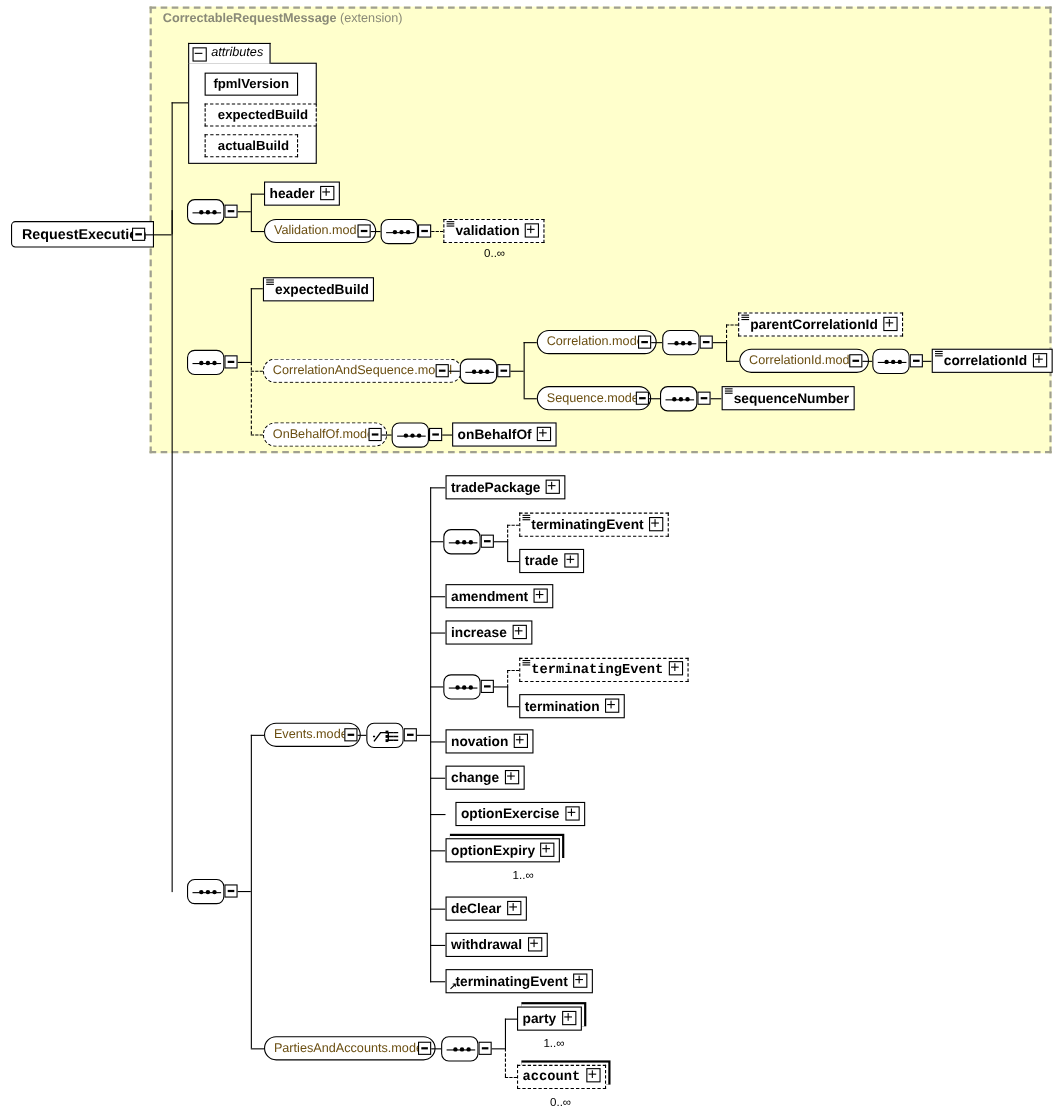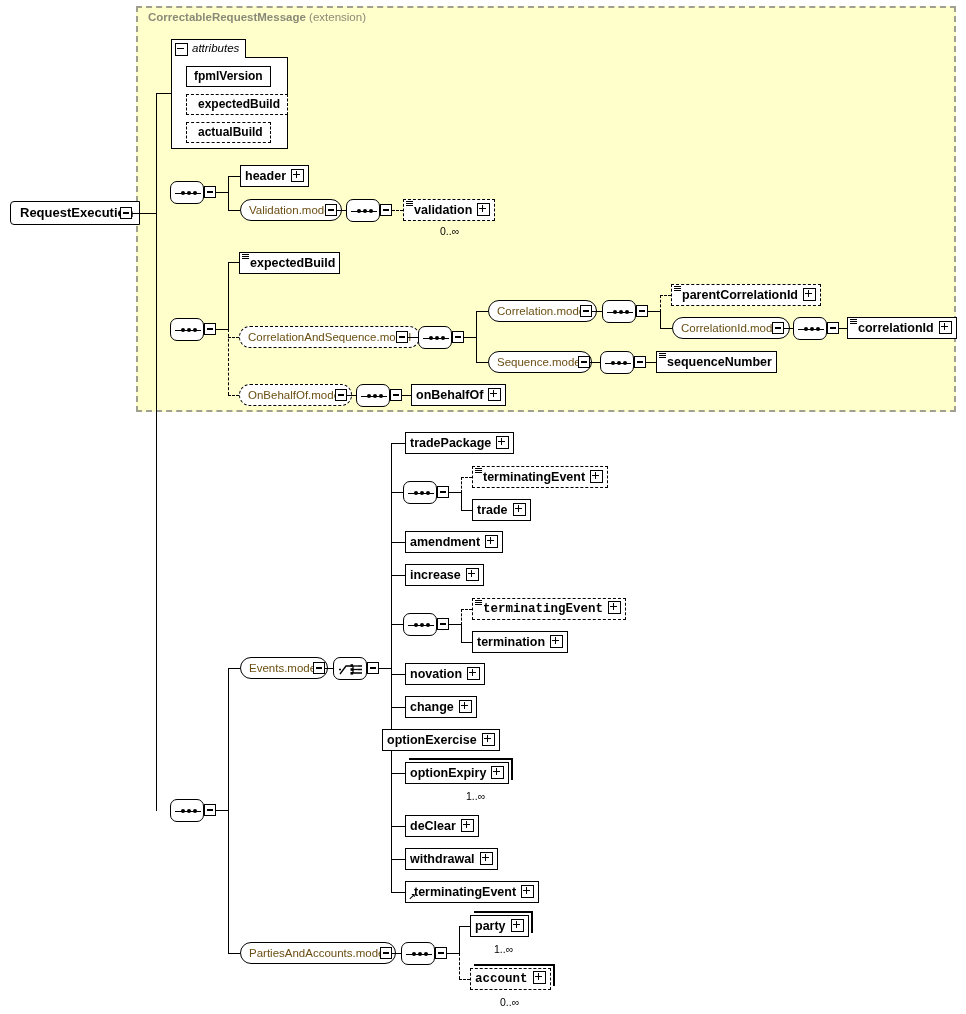--- a/index.html
+++ b/index.html
@@ -549,21 +549,21 @@
   <div class="node bold shadow" style="left:405px;top:663px;">
     <span class="lbl">novation</span><span class="expand"></span>
   </div>
 
   <div class="ln h" style="left:391px;top:707px;width:14px;"></div>
   <div class="node bold shadow" style="left:405px;top:696px;">
     <span class="lbl">change</span><span class="expand"></span>
   </div>
 
   <div class="ln h" style="left:391px;top:740px;width:14px;"></div>
-  <div class="node bold shadow" style="left:382px;top:729px;text-align:right;">
+  <div class="node bold shadow" style="left:414px;top:729px;text-align:right;">
     <span class="lbl">optionExercise</span><span class="expand"></span>
   </div>
 
   <div class="ln h" style="left:391px;top:773px;width:14px;"></div>
   <div class="node bold shadow repeat" style="left:405px;top:762px;">
     <span class="lbl">optionExpiry</span><span class="expand"></span>
   </div>
   <div class="card" style="left:466px;top:790px;">1..∞</div>
 
   <div class="ln h" style="left:391px;top:826px;width:14px;"></div>

